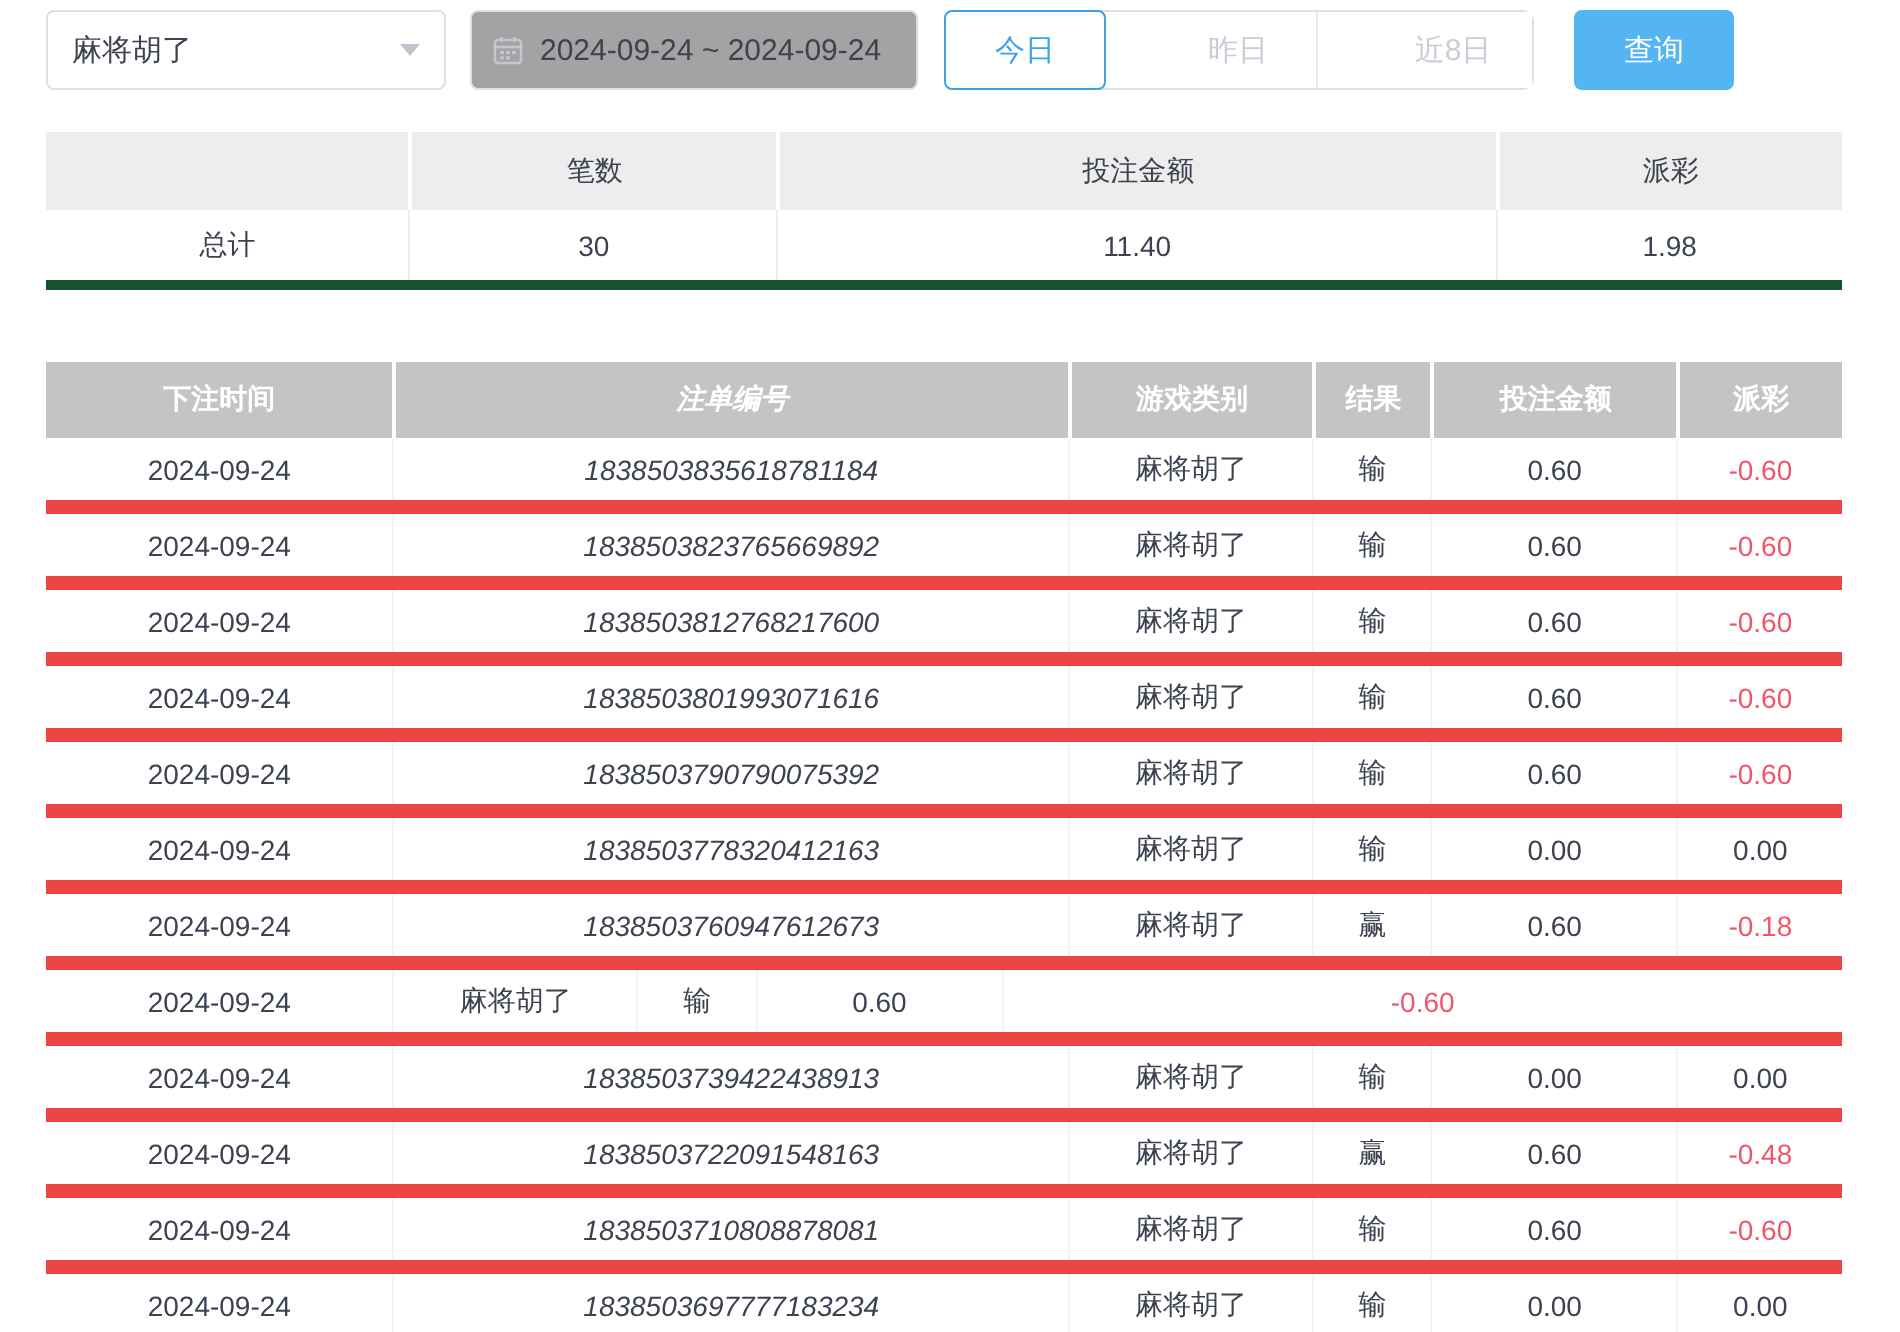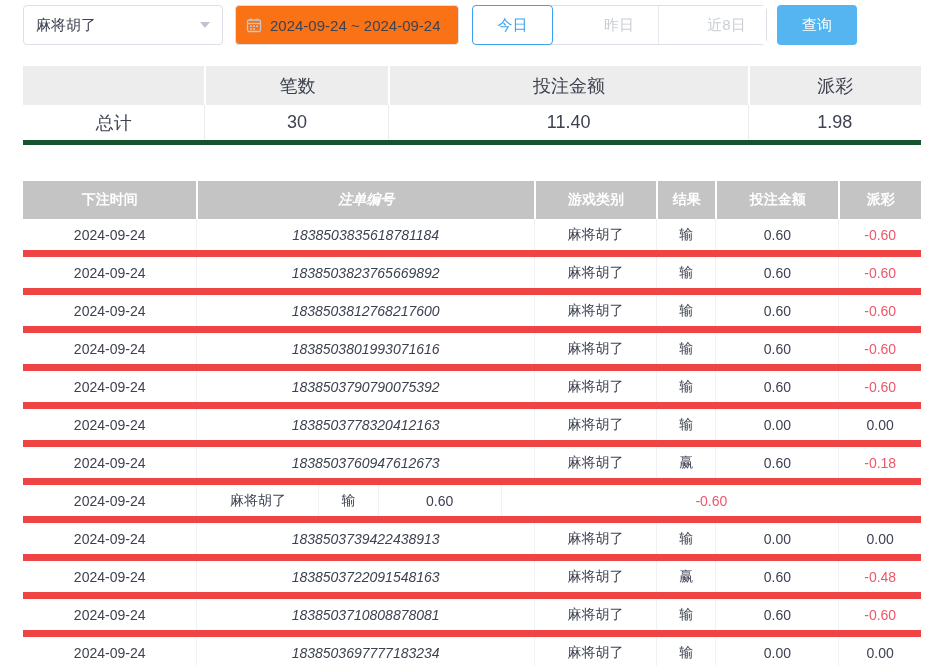--- a/index.html
+++ b/index.html
@@ -9,35 +9,35 @@
 
   
   .toolbar { display:flex; align-items:center; height:40px; margin-top:0; }
   .select-box { width:200px; height:40px; border:1px solid #dcdfe6; border-radius:4px;
     display:flex; align-items:center; justify-content:space-between; padding:0 12px;
     font-size:15px; cursor:pointer; background:#fff; }
   .caret { width:0; height:0; border-left:5px solid transparent; border-right:5px solid transparent;
     border-top:6px solid #c0c4cc; }
   .date-box { width:224px; height:40px; border:1px solid #dcdfe6; border-radius:4px;
     display:flex; align-items:center; padding:0 10px; font-size:15px; margin-left:12px;
-    background:#f97316; cursor:pointer; }
+    background:#a3a3a3; cursor:pointer; }
   .cal-icon { margin-right:8px; flex:0 0 auto; display:flex; }
   .btn-group { display:inline-flex; height:40px; border:1px solid #dcdfe6; border-radius:6px;
     margin-left:13px; background:#fff;gap:28px; }
   .qbtn { width:79px; height:38px; background:#fff; border:none; font-size:15px;
     color:#c9ced6; cursor:pointer; border-right:1px solid #e6e9ee;
     font-family:inherit; }
   .qbtn:last-of-type { border-right:none; }
   .qbtn.active { color:#3da2ea; border:1px solid #3da2ea; border-radius:4px;
     margin:-1px; height:40px; width:81px; position:relative; z-index:2; background:#fff; }
-  .search-btn { width:80px; height:40px; margin-left:10px; background:#55b5f0; color:#fff;
+  .search-btn { width:80px; height:40px; margin-left:20px; background:#55b5f0; color:#fff;
     border:none; border-radius:4px; font-size:15px; cursor:pointer; font-family:inherit; }
 
   
-  .s-table { width:898px; margin-top:21px; font-size:18px; }
+  .s-table { width:898px; margin-top:21px; font-size:14px; }
   .s-head { display:flex; height:39px; }
   .s-head .cell { background:#ededed; border-left:2px solid #fff; }
   .s-head .cell:first-child { border-left:none; }
   .s-body { display:flex; height:40px; border-bottom:5px solid #14532d; }
   .s-body .cell { border-left:1px solid #ececec; }
   .s-body .cell:first-child { border-left:none; }
   .s-table .cell { display:flex; align-items:center; justify-content:center; }
   .sc0 { width:20.2%; } .sc1 { width:20.5%; } .sc2 { width:40.0%; } .sc3 { flex:1; }
 
   

